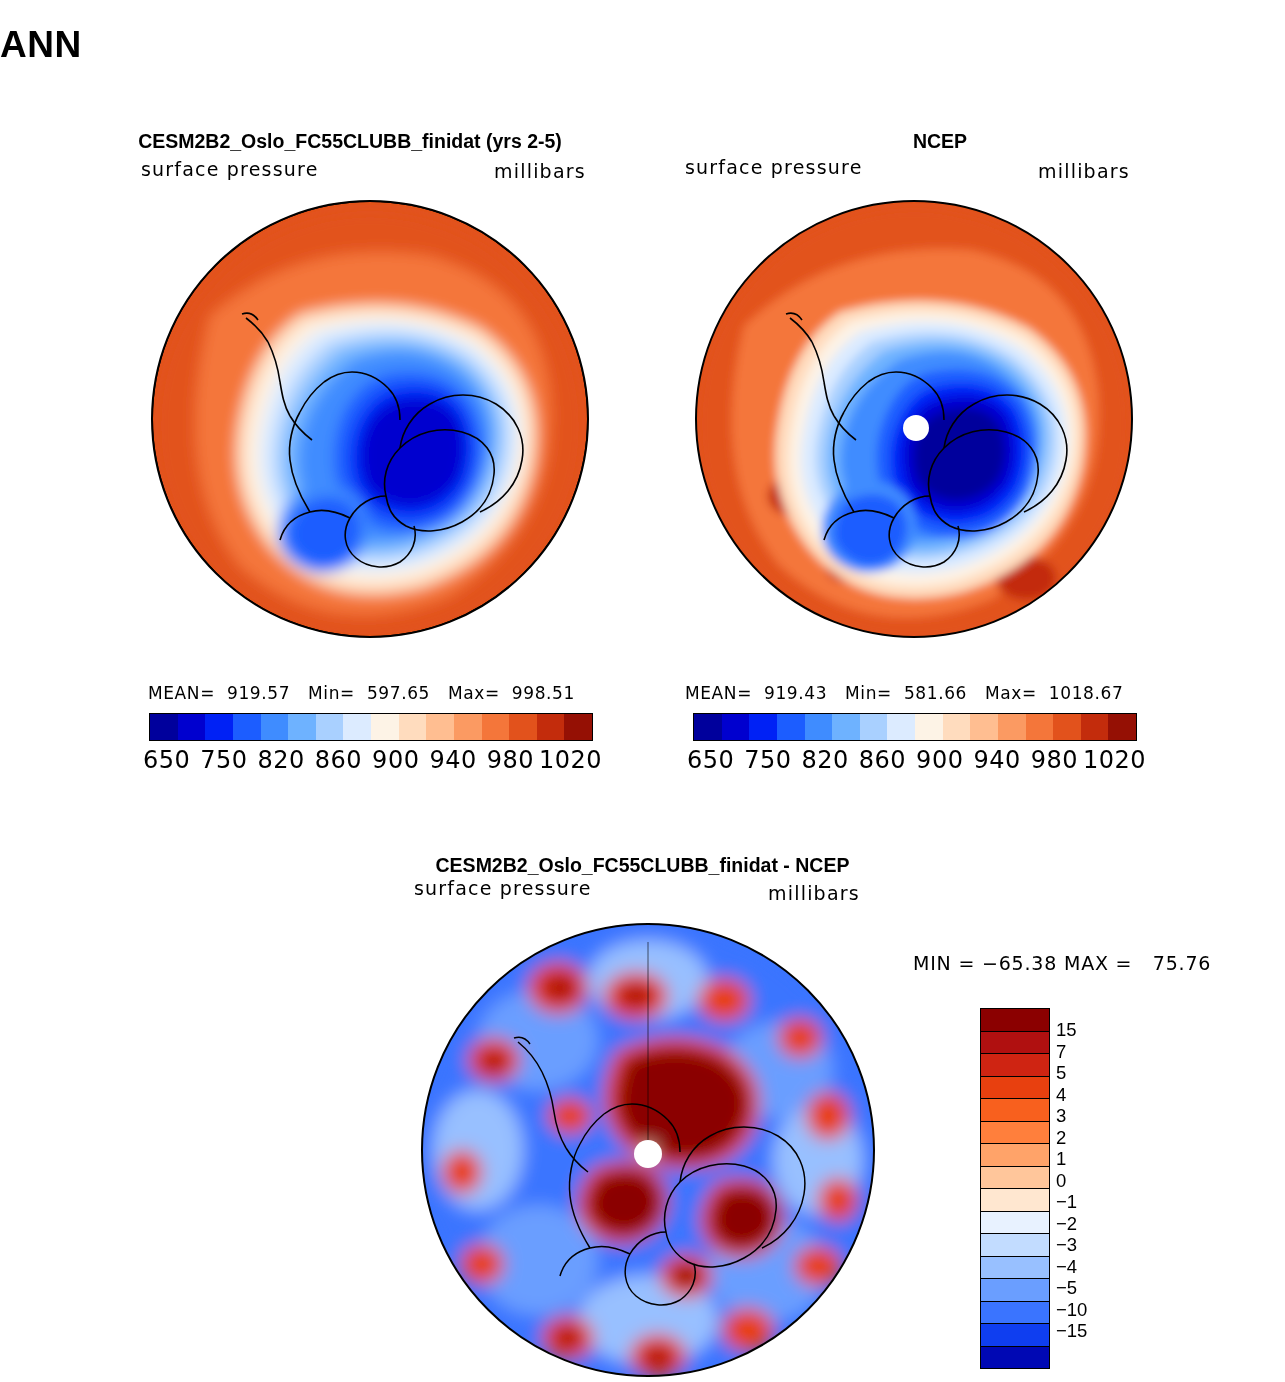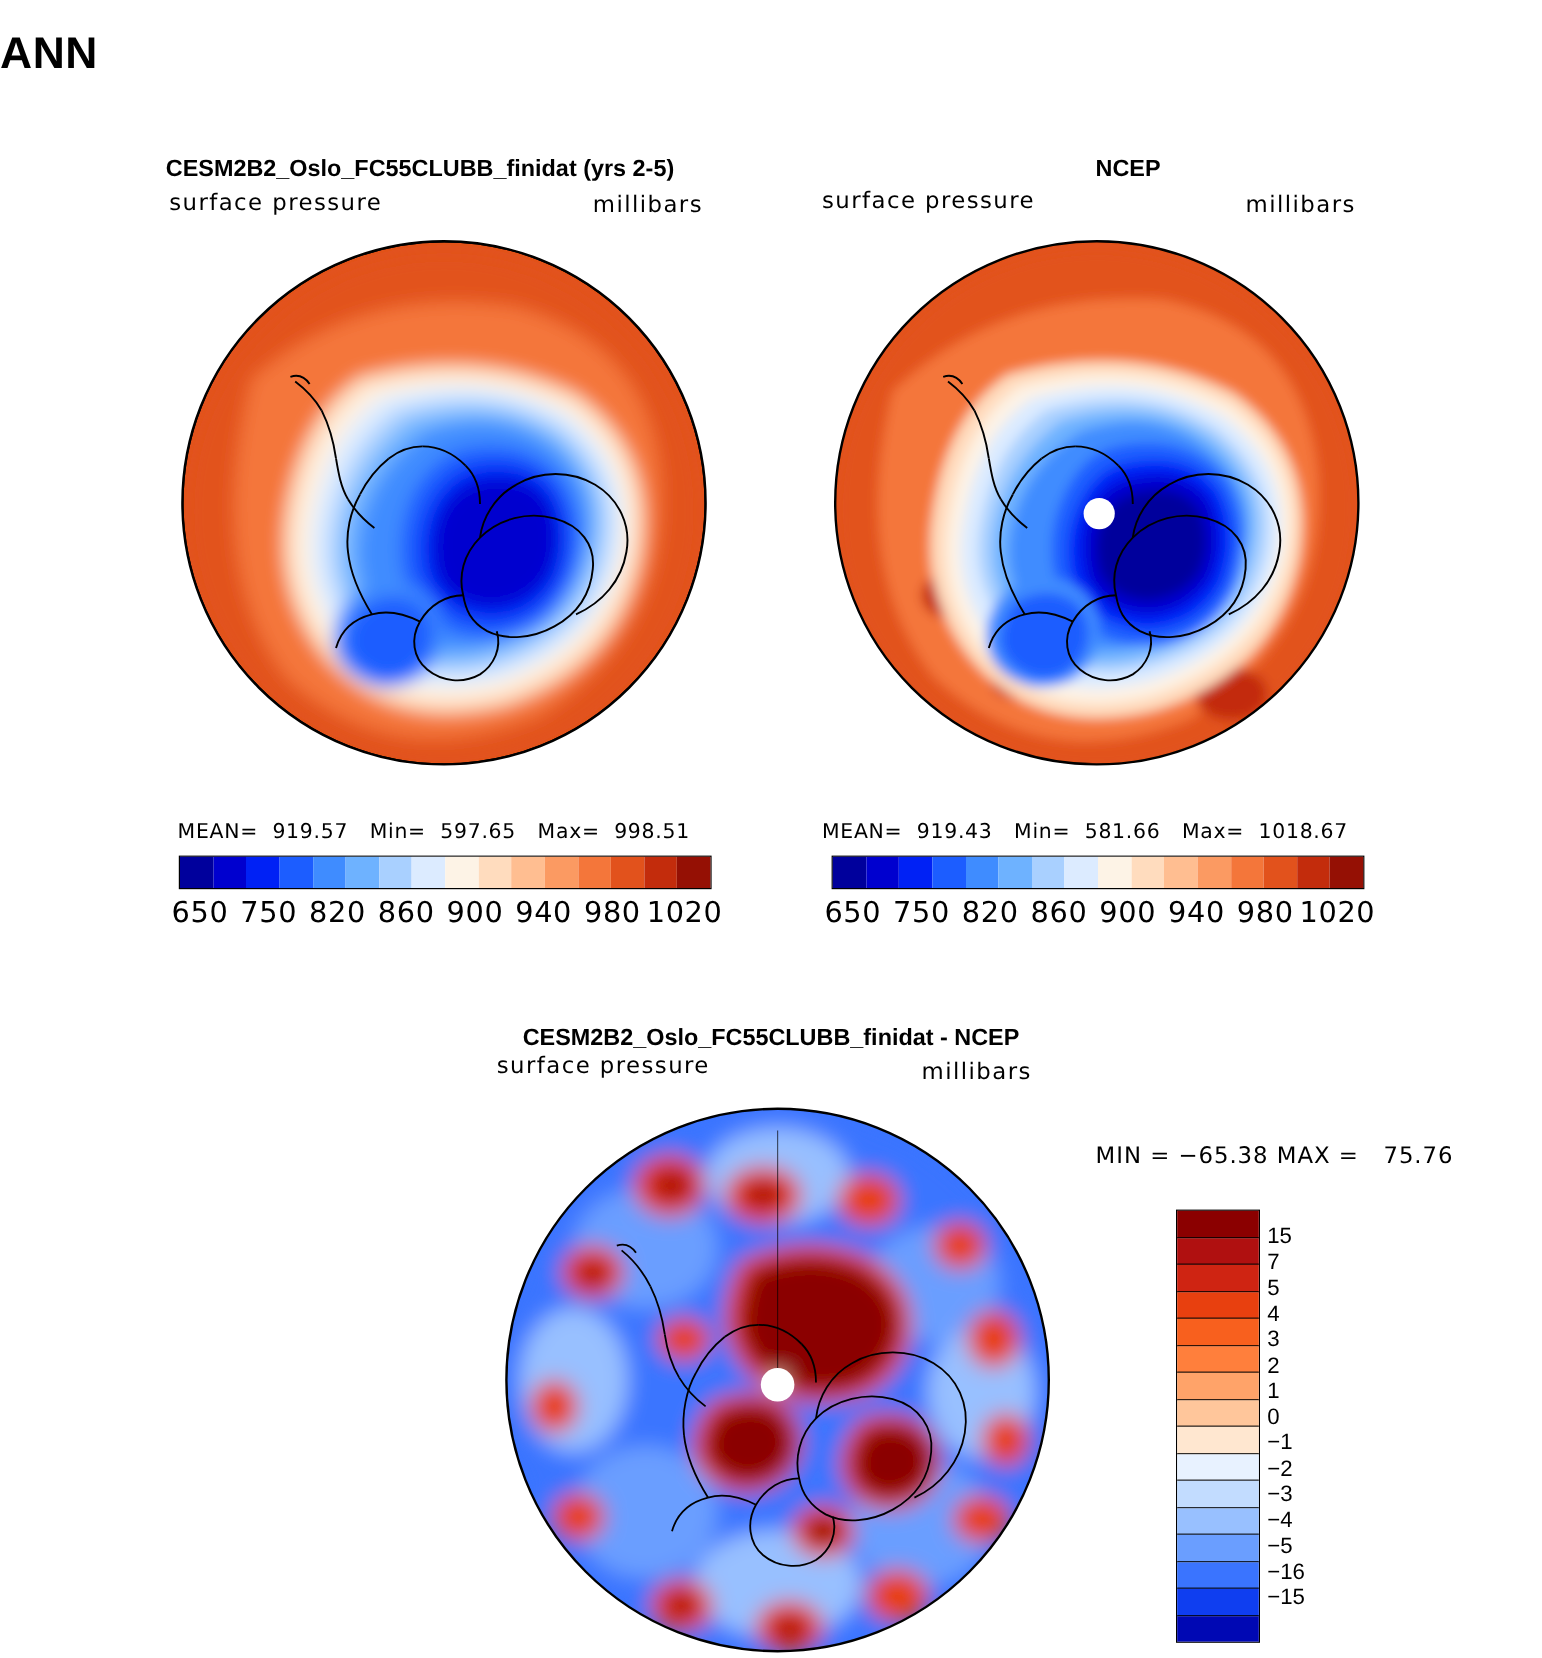--- a/index.html
+++ b/index.html
@@ -410,15 +410,15 @@
     <div>4</div>
     <div>3</div>
     <div>2</div>
     <div>1</div>
     <div>0</div>
     <div>−1</div>
     <div>−2</div>
     <div>−3</div>
     <div>−4</div>
     <div>−5</div>
-    <div>−16</div>
+    <div>−10</div>
     <div>−15</div>
   </div>
 
 </body></html>

